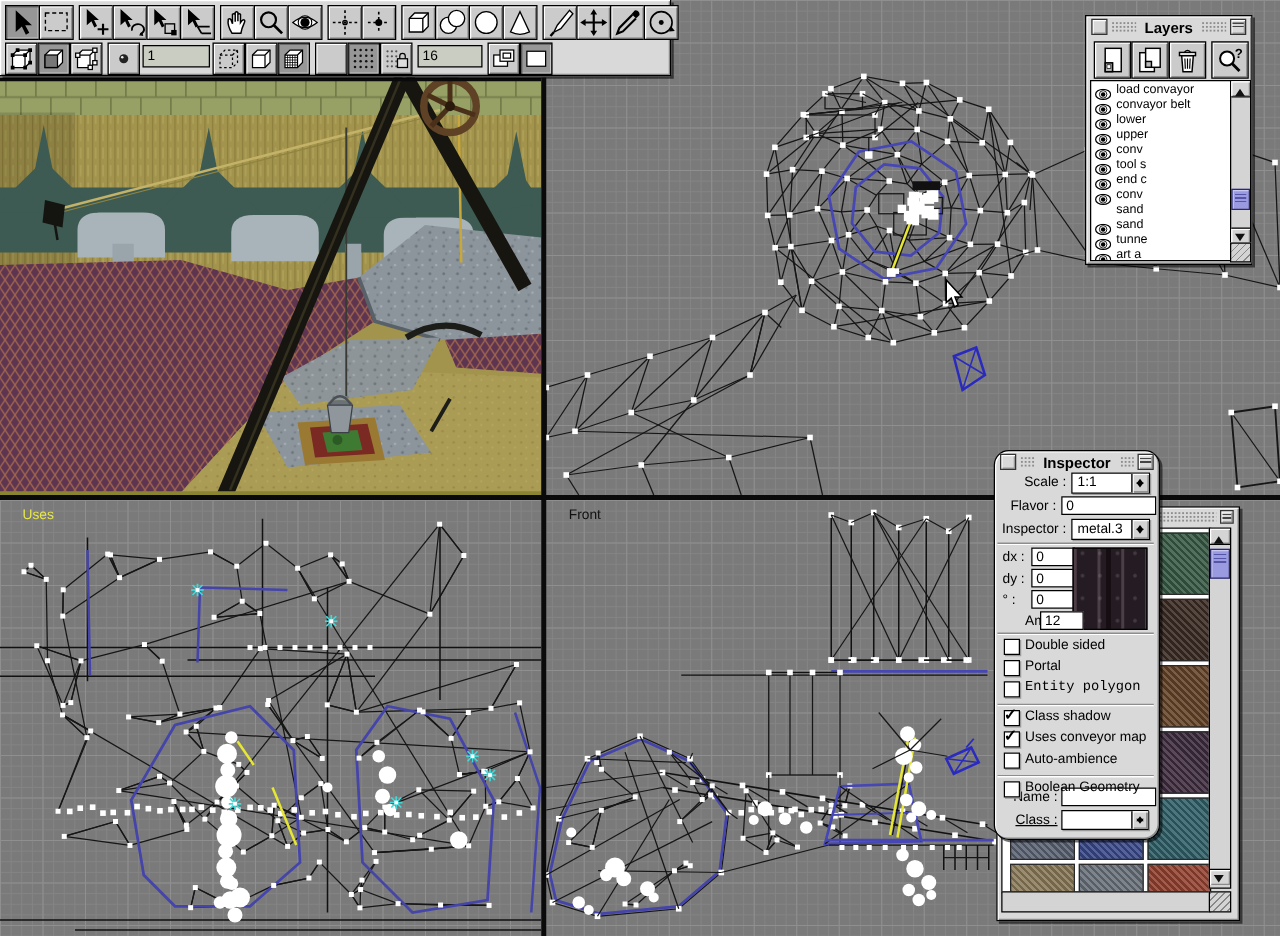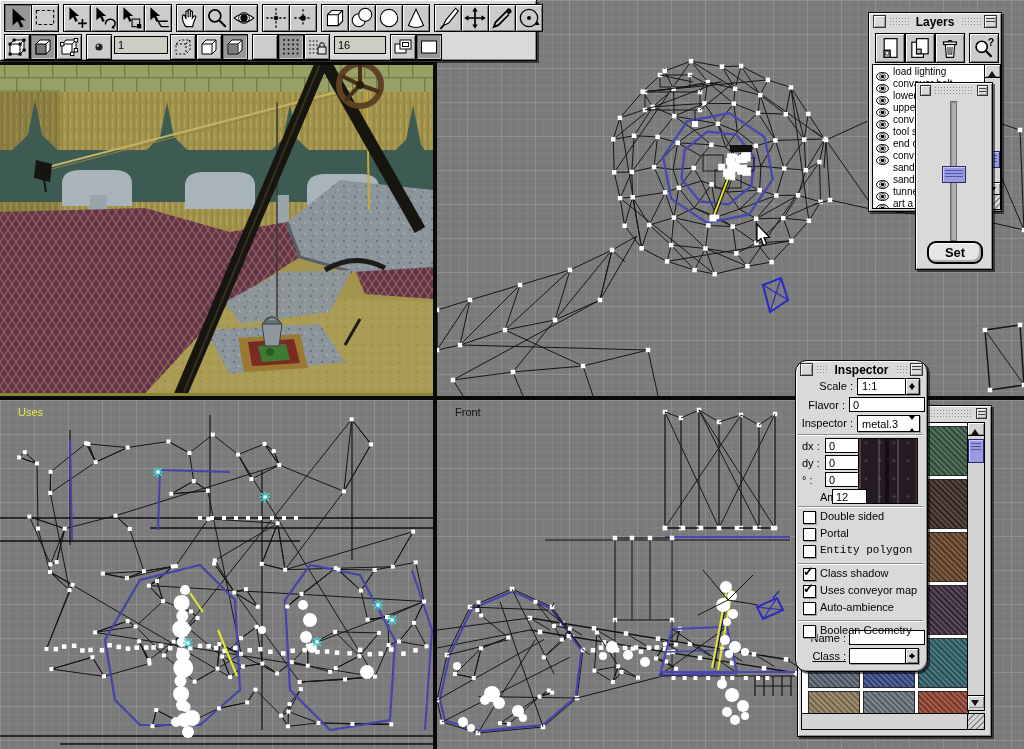--- a/index.html
+++ b/index.html
@@ -1516,21 +1516,21 @@
         </svg>
       </div>
       <div id="layers-buttons"></div>
     <div class="llist" id="layers-list" style="left:3px;top:51px;width:112px;height:143px;">
         <div class="lrow">
           <span class="eyeslot"><svg width="13" height="9" viewBox="0 0 13 9">
               <ellipse cx="6.5" cy="4.5" rx="6" ry="4" fill="#fff" stroke="#000"></ellipse>
               <circle cx="6.5" cy="4.5" r="1.8" fill="#000"></circle>
               <circle cx="6.5" cy="4.5" r="3" fill="none" stroke="#000" stroke-width=".7"></circle>
             </svg></span>
-          <span class="lname">load lighting</span>
+          <span class="lname">load convayor</span>
         </div>
         <div class="lrow">
           <span class="eyeslot"><svg width="13" height="9" viewBox="0 0 13 9">
               <ellipse cx="6.5" cy="4.5" rx="6" ry="4" fill="#fff" stroke="#000"></ellipse>
               <circle cx="6.5" cy="4.5" r="1.8" fill="#000"></circle>
               <circle cx="6.5" cy="4.5" r="3" fill="none" stroke="#000" stroke-width=".7"></circle>
             </svg></span>
           <span class="lname">convayor belt</span>
         </div>
         <div class="lrow">
@@ -1611,31 +1611,20 @@
         </div>
       </div>
     <div class="sb" style="left:115px;top:51px;width:15px;height:143px;">
       <div class="sbarrow up" style="top:0;"></div>
       <div class="sthumb" style="left:0;right:0;top:86px;height:15px;"></div>
       <div class="sbarrow dn bot" style="top:117px;"></div>
       <div class="grow" style="left:-1px;top:129px;width:15px;height:14px;"></div>
     </div>
   </div>
 
-  <div class="macwin" id="slider-win" style="left:915px;top:82px;width:76px;height:186px;z-index:12;">
-    <div class="tbar" style="height:11px;">
-      <div class="wbox" style="width:9px;height:9px;"></div>
-      <div class="tpat"></div>
-      <div class="wbox shade" style="width:9px;height:9px;"></div>
-    </div>
-    <div style="position:absolute;left:34px;top:18px;width:5px;height:138px;
-         background:#b0b0b0;border:1px solid #6f6f6f;box-shadow:inset 1px 1px 1px #8a8a8a;"></div>
-    <div class="sthumb" style="left:26px;top:83px;width:22px;height:15px;"></div>
-    <div class="macbtn" style="left:11px;top:158px;width:52px;height:19px;">Set</div>
-  </div>
 
   <div class="macwin" id="texture-win" style="left:797px;top:405px;width:193px;height:330px;z-index:10;">
     <div class="tbar" style="height:11px;">
       <div class="wbox" style="width:9px;height:9px;"></div>
       <div class="tpat"></div>
       <div class="wbox shade" style="width:9px;height:9px;"></div>
     </div>
     <div id="swatch-area" style="position:absolute;left:3px;top:16px;width:166px;height:291px;background:#fff;border:1px solid #000;overflow:hidden;">
         <div class="swatch" style="left: 6px; top: 3px; width: 50px; height: 48px; background-color: rgb(65, 96, 74);"></div>
         <div class="swatch" style="left: 61px; top: 3px; width: 50px; height: 48px; background-color: rgb(60, 90, 69);"></div>
@@ -1677,21 +1666,21 @@
     <div class="lbl r" style="left:0;top:19px;width:57px;">Scale :</div>
     <div class="popup" style="left:61px;top:17px;width:61px;height:15px;">
       <div class="pv">1:1</div>
       <div class="pa"></div>
     </div>
 
     <div class="lbl r" style="left:0;top:38px;width:49px;">Flavor :</div>
     <div class="mfield" style="left:53px;top:36px;width:68px;height:13px;">0</div>
 
     <div class="lbl r" style="left:0;top:56px;width:57px;">Inspector :</div>
-    <div class="popup" style="left:61px;top:54px;width:61px;height:15px;align-items:center;">
+    <div class="popup" style="left:61px;top:54px;width:61px;height:15px;">
       <div class="pv">metal.3</div>
       <div class="pa"></div>
     </div>
 
     <div class="hr2" style="left:2px;top:73px;width:125px;"></div>
 
     <div class="lbl" style="left:6px;top:79px;">dx :</div>
     <div class="mfield" style="left:29px;top:77px;width:27px;height:13px;">0</div>
     <div class="lbl" style="left:6px;top:96px;">dy :</div>
     <div class="mfield" style="left:29px;top:94px;width:27px;height:13px;">0</div>

